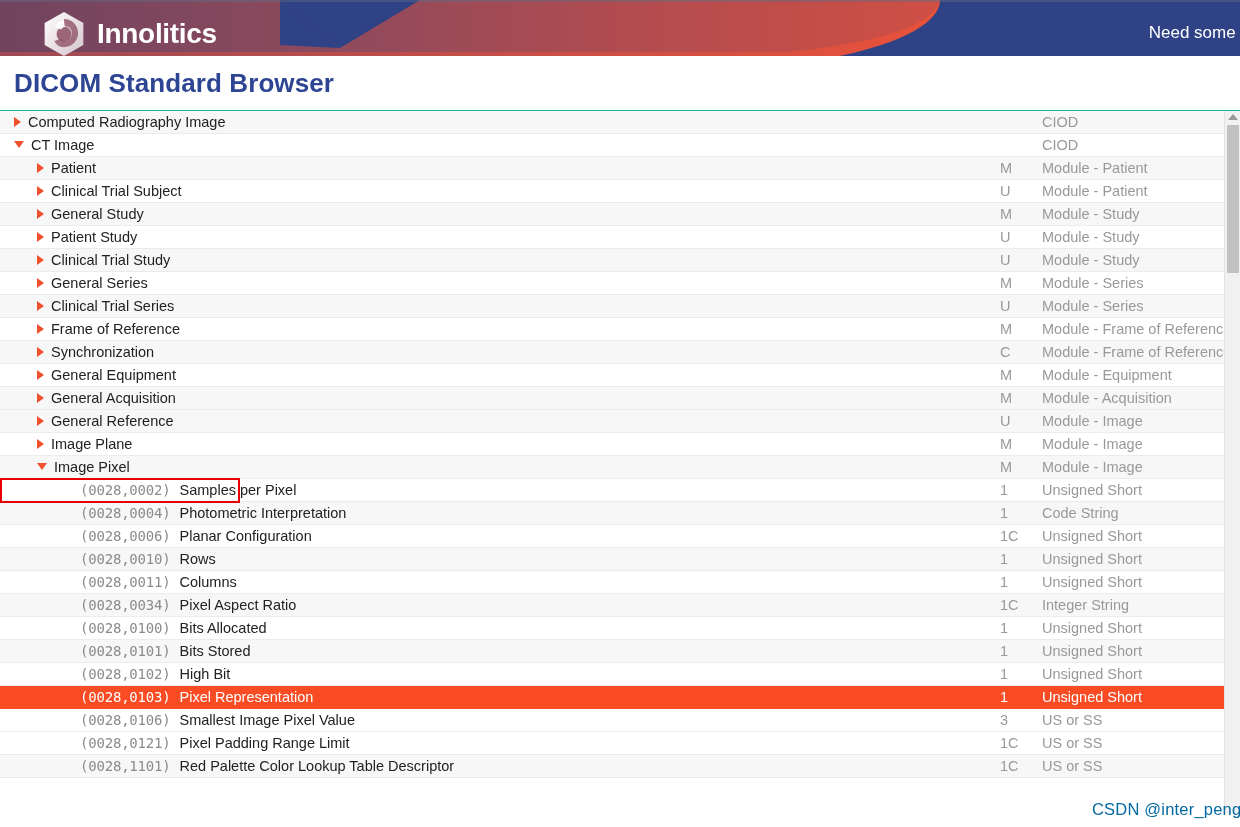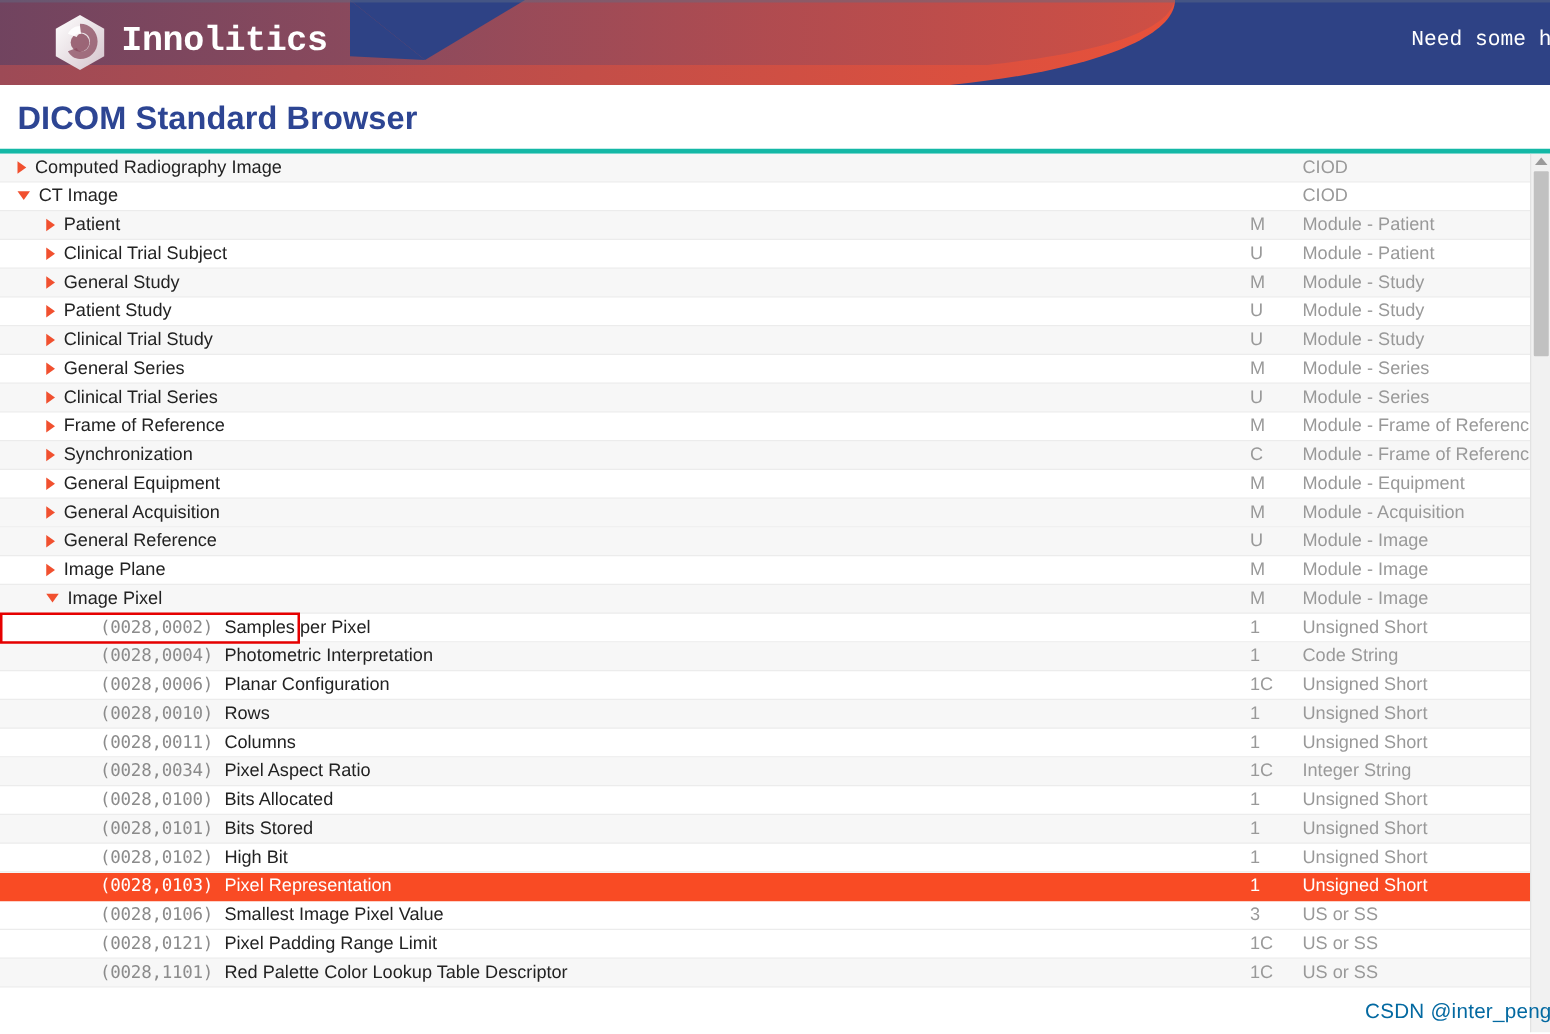--- a/index.html
+++ b/index.html
@@ -13,24 +13,23 @@
     height: 827px;
     overflow: hidden;
     font-family: "Liberation Sans", sans-serif;
     -webkit-font-smoothing: antialiased;
   }
 
   
   .banner {
     position: relative;
     width: 1240px;
-    height: 68px;
+    height: 56px;
     overflow: hidden;
     background: #2e4285;
-    font-family: Liberation Mono, monospace;
   }
   .banner-svg {
     position: absolute;
     top: 0; left: 0;
     width: 1240px;
     height: 68px;
     display: block;
   }
   .brand {
     position: absolute;
@@ -64,21 +63,21 @@
     z-index: 4;
     text-decoration: none;
   }
 
   
   .page-title-bar {
     height: 55px;
     background: #ffffff;
     display: flex;
     align-items: center;
-    border-bottom: 4px solid #14b8a6;
+    border-bottom: 1px solid #14b8a6;
     box-sizing: border-box;
   }
   .page-title {
     margin: 0;
     padding-left: 14px;
     font-size: 26px;
     font-weight: bold;
     color: #2d4593;
     line-height: 1;
     letter-spacing: 0.1px;

